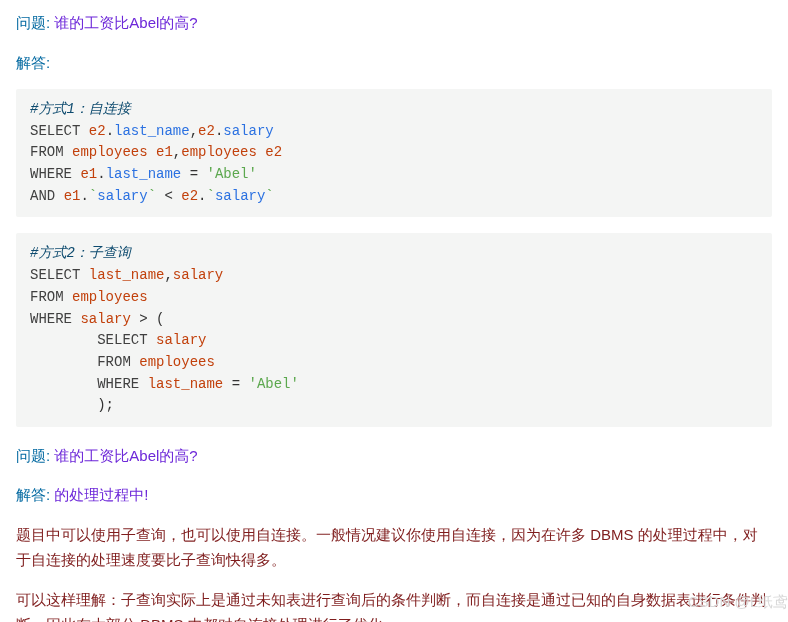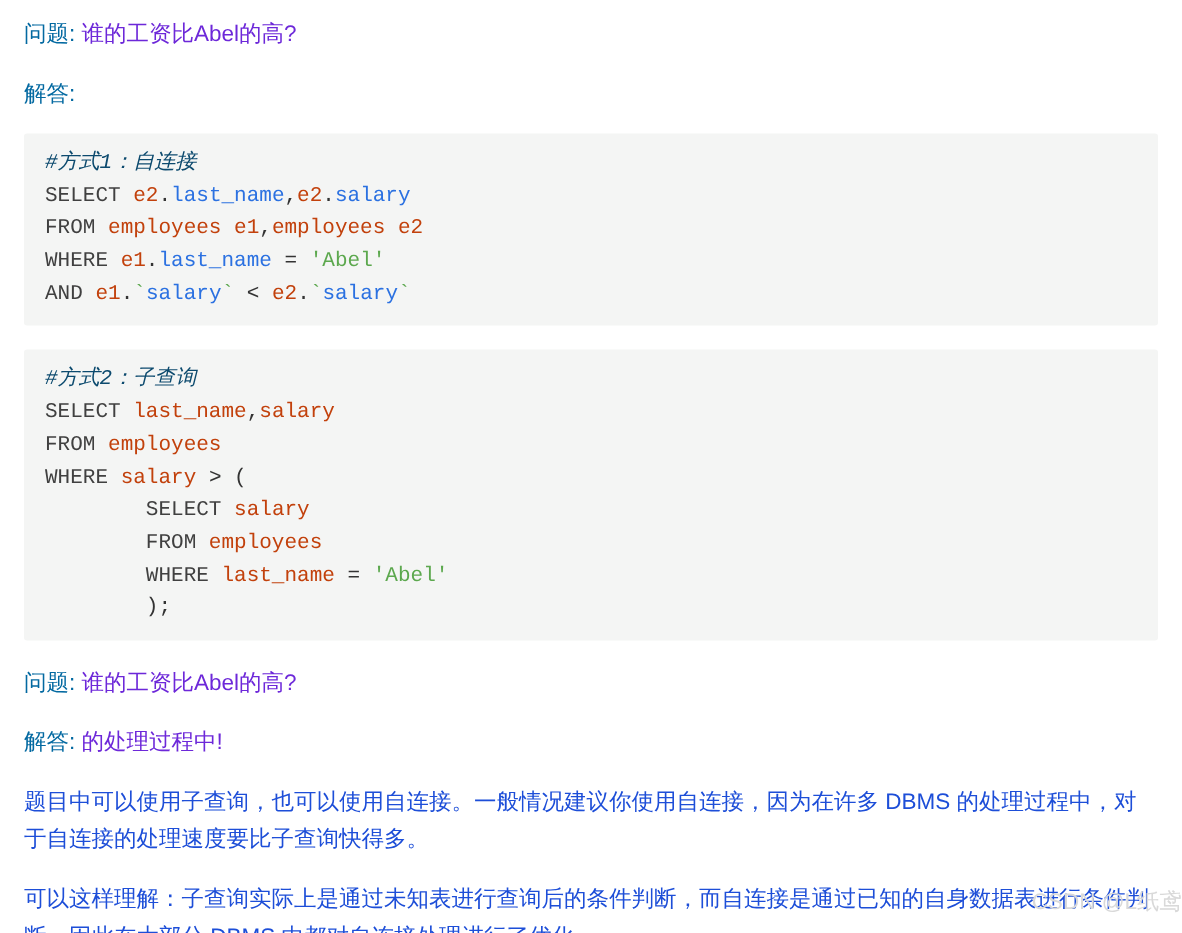--- a/index.html
+++ b/index.html
@@ -39,21 +39,21 @@
     .c-tbl { color: #c2410c; }
     .c-dot { color: #333; }
     .c-col { color: #2b71e1; }
     .c-eq { color: #333; }
     .c-str { color: #5ca84e; }
     .c-bt { color: #5ca84e; }
     .c-op { color: #333; }
     .c-paren { color: #333; }
     .para {
       margin: 14px 0;
-      color: #1d4ed8;
+      color: #7f1d1d;
     }
     .watermark {
       position: fixed;
       right: 0;
       bottom: 8px;
       color: #d9d9d9;
       font-size: 15px;
       pointer-events: none;
     }
   </style>

